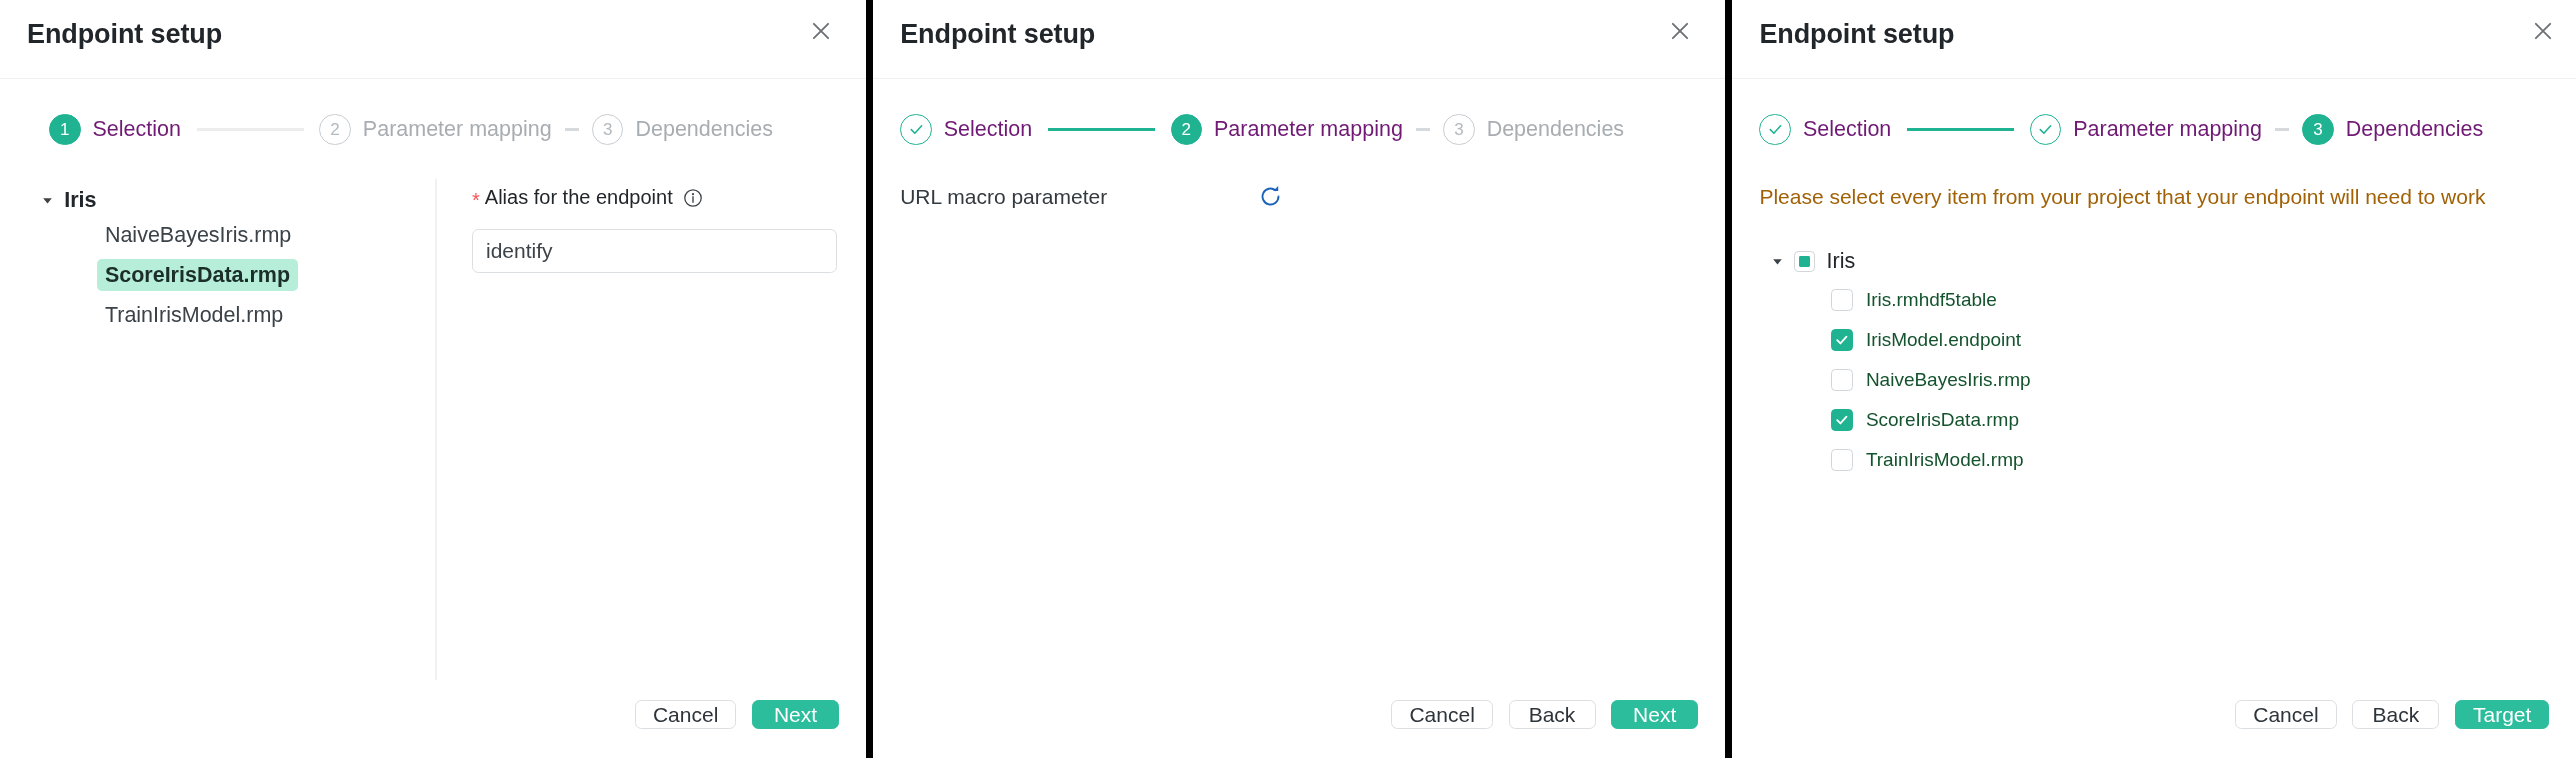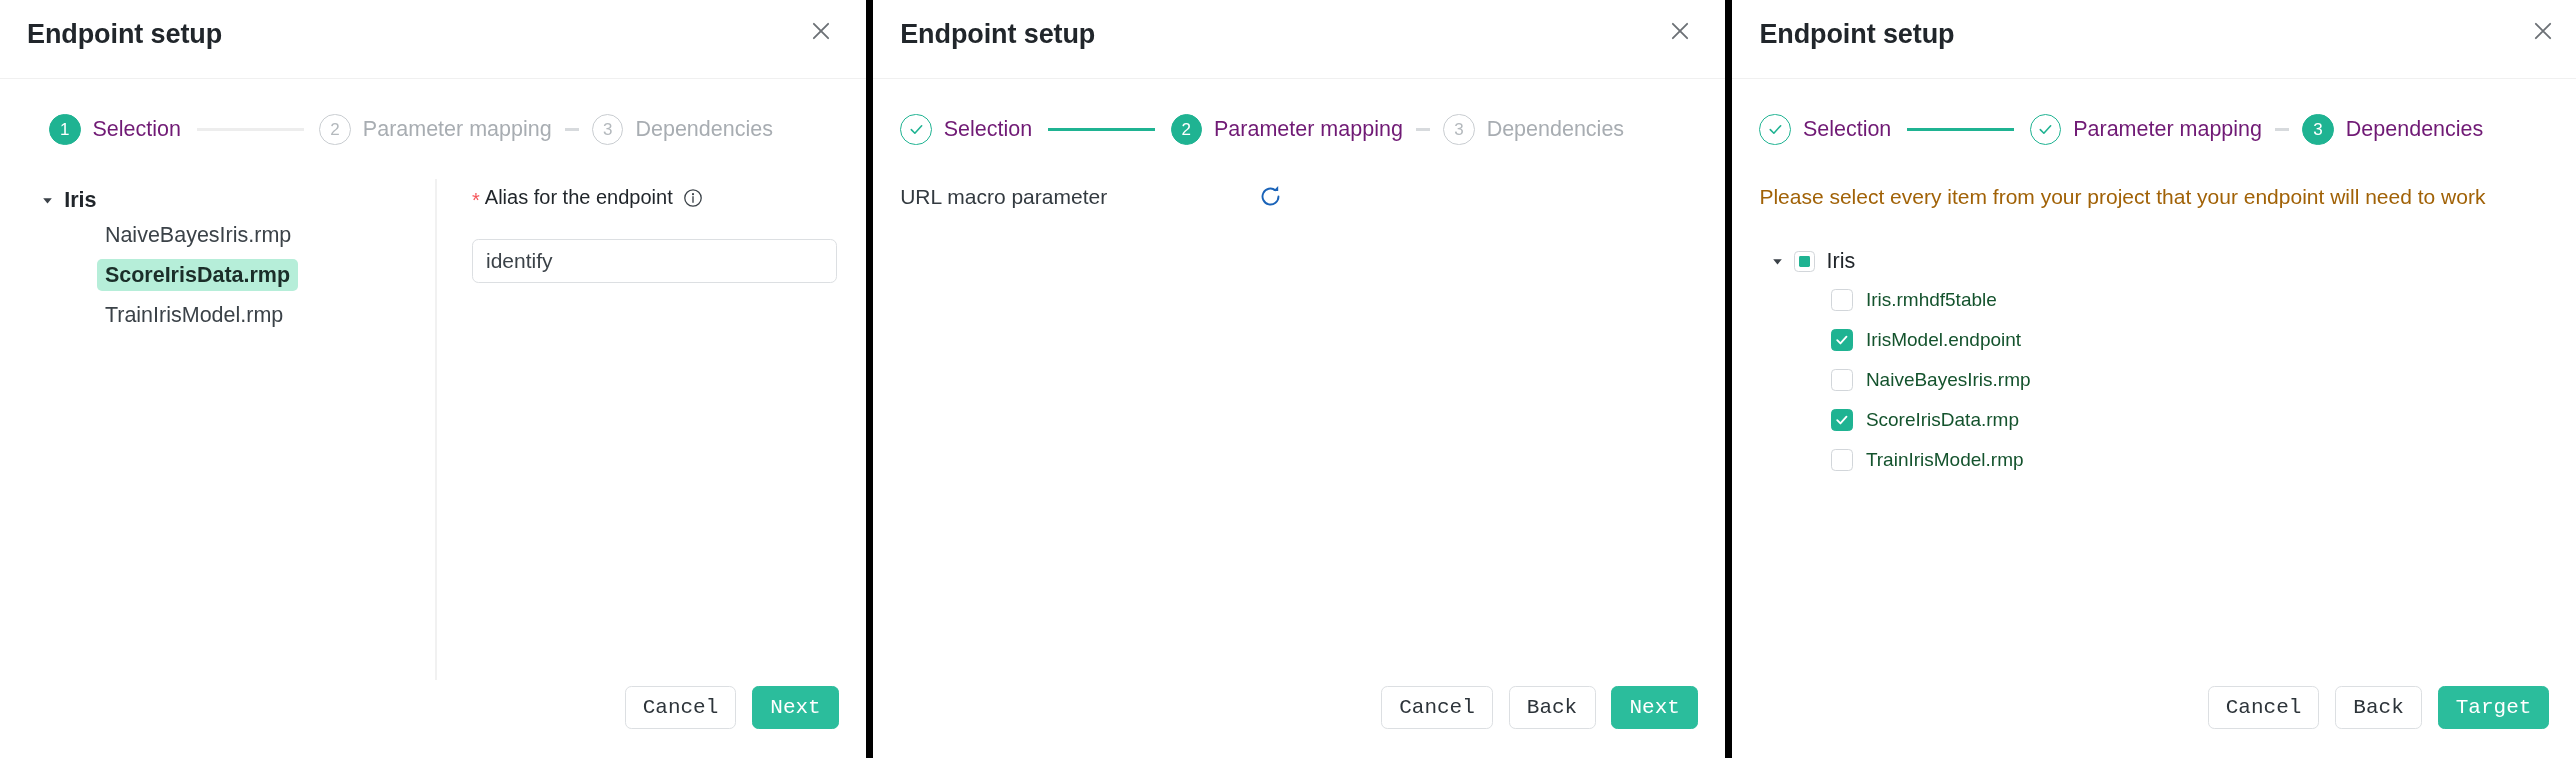--- a/index.html
+++ b/index.html
@@ -211,21 +211,21 @@
     margin-left: 10px;
     width: 20px;
     height: 20px;
     display: inline-flex;
     align-items: center;
     justify-content: center;
     cursor: pointer;
   }
   .info-icon svg { display: block; }
   .text-input {
-    margin-top: 30px;
+    margin-top: 20px;
     width: 365px;
     height: 44px;
     box-sizing: border-box;
     border: 1.4px solid #dcdfe2;
     border-radius: 6.4px;
     background: #ffffff;
     font-family: "Liberation Sans", sans-serif;
     font-size: 21px;
     color: #3b4248;
     padding: 0 13px;
@@ -351,26 +351,26 @@
   
   .footer {
     position: absolute;
     bottom: 29px;
     right: 27px;
     display: flex;
     align-items: center;
     gap: 15.7px;
   }
   .btn {
-    height: 43px;
+    height: 29px;
     min-width: 87px;
     padding: 0 17px;
     box-sizing: border-box;
     border-radius: 6.4px;
-    font-family: Liberation Mono, monospace;
+    font-family: Liberation Sans, sans-serif;
     font-size: 21px;
     display: flex;
     align-items: center;
     justify-content: center;
     cursor: pointer;
     white-space: nowrap;
   }
   .btn.secondary {
     background: #ffffff;
     border: 1.4px solid #dcdfe2;

